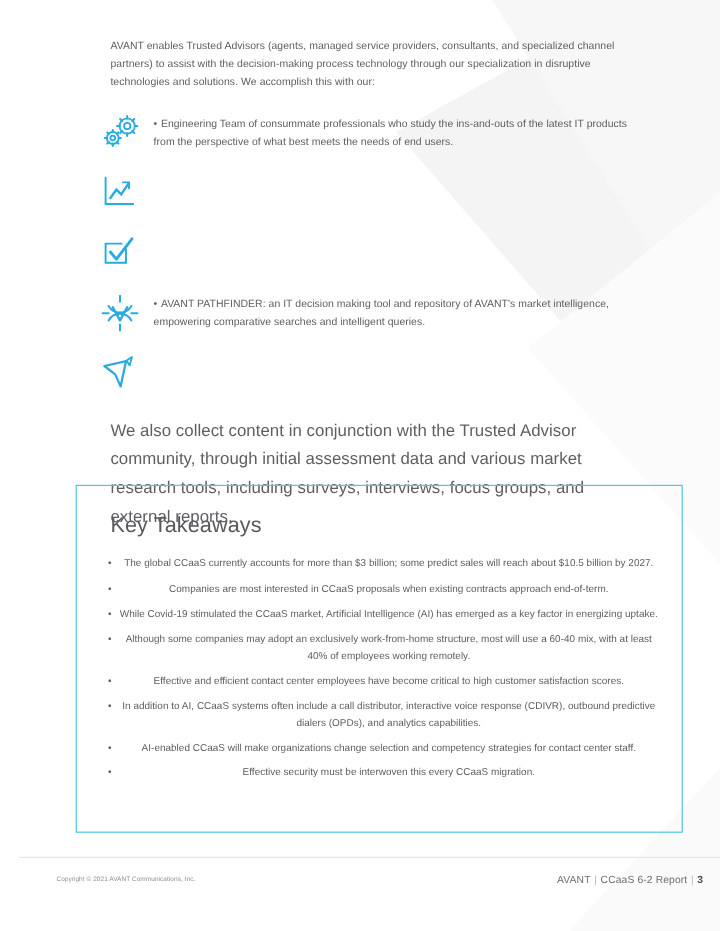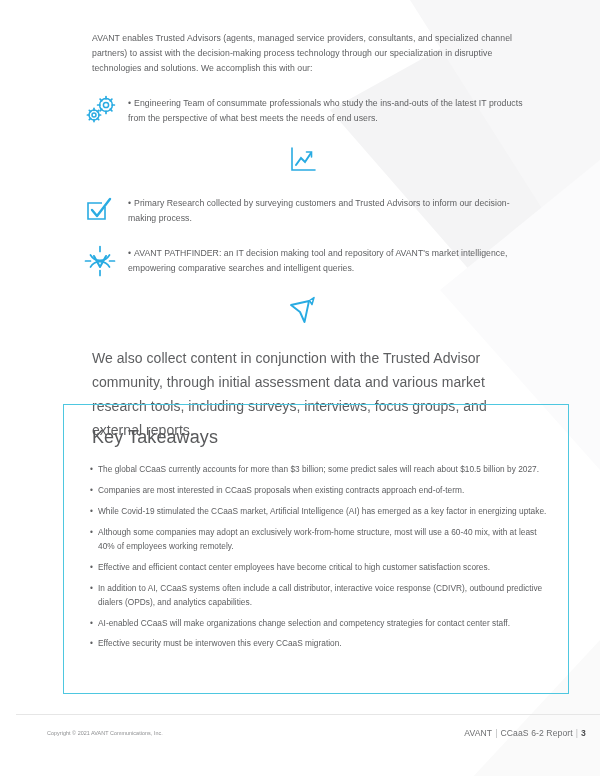--- a/index.html
+++ b/index.html
@@ -53,21 +53,20 @@
     position: absolute;
     left: 68px;
     top: 94px;
     width: 452px;
   }
   .feature-row {
     display: flex;
     align-items: flex-start;
     margin-bottom: 13px;
     min-height: 36px;
-    justify-content: center;
   }
   .feature-icon {
     flex: 0 0 44px;
     width: 44px;
     height: 36px;
     display: flex;
     align-items: flex-start;
     justify-content: flex-start;
     padding-top: 1px;
   }
@@ -133,20 +132,21 @@
     margin-bottom: 7px;
     letter-spacing: 0.02px;
   }
   .takeaway-item .tbullet {
     flex: 0 0 8px;
     width: 8px;
     color: #5d5e60;
   }
   .takeaway-item .ttext {
     flex: 1 1 auto;
+    text-align: center;
   }
 
   
   .footer-rule {
     position: absolute;
     left: 0;
     top: 714px;
     width: 600px;
     height: 1px;
     background: #e6e6e6;
@@ -257,23 +257,20 @@
 
       <div class="feature-row">
         <div class="feature-icon">
           <svg width="30" height="30" viewBox="0 0 30 30" xmlns="http://www.w3.org/2000/svg">
             <g fill="none" stroke="#29abe2" stroke-width="1.6">
               <path d="M21 12 L21 24 L4 24 L4 8 L18 8"></path>
             </g>
             <polyline points="8,15 13,21 26,4" fill="none" stroke="#29abe2" stroke-width="2.4" stroke-linecap="round" stroke-linejoin="round"></polyline>
           </svg>
         </div>
-        <div class="feature-text">
-          <span class="bullet">•</span><span class="ftbody">Primary Research collected by surveying customers and Trusted Advisors to inform our decision-making process.</span>
-        </div>
       </div>
 
       <div class="feature-row">
         <div class="feature-icon">
           <svg width="32" height="32" viewBox="0 0 32 32" xmlns="http://www.w3.org/2000/svg">
             <g fill="none" stroke="#29abe2" stroke-width="1.7" stroke-linecap="round">
               <path d="M6.5 22 A11 11 0 0 1 25.5 22"></path>
               <path d="M25.5 10 A11 11 0 0 1 6.5 10"></path>
               <line x1="16" y1="1.5" x2="16" y2="6.5"></line>
               <line x1="16" y1="25.5" x2="16" y2="30.5"></line>

